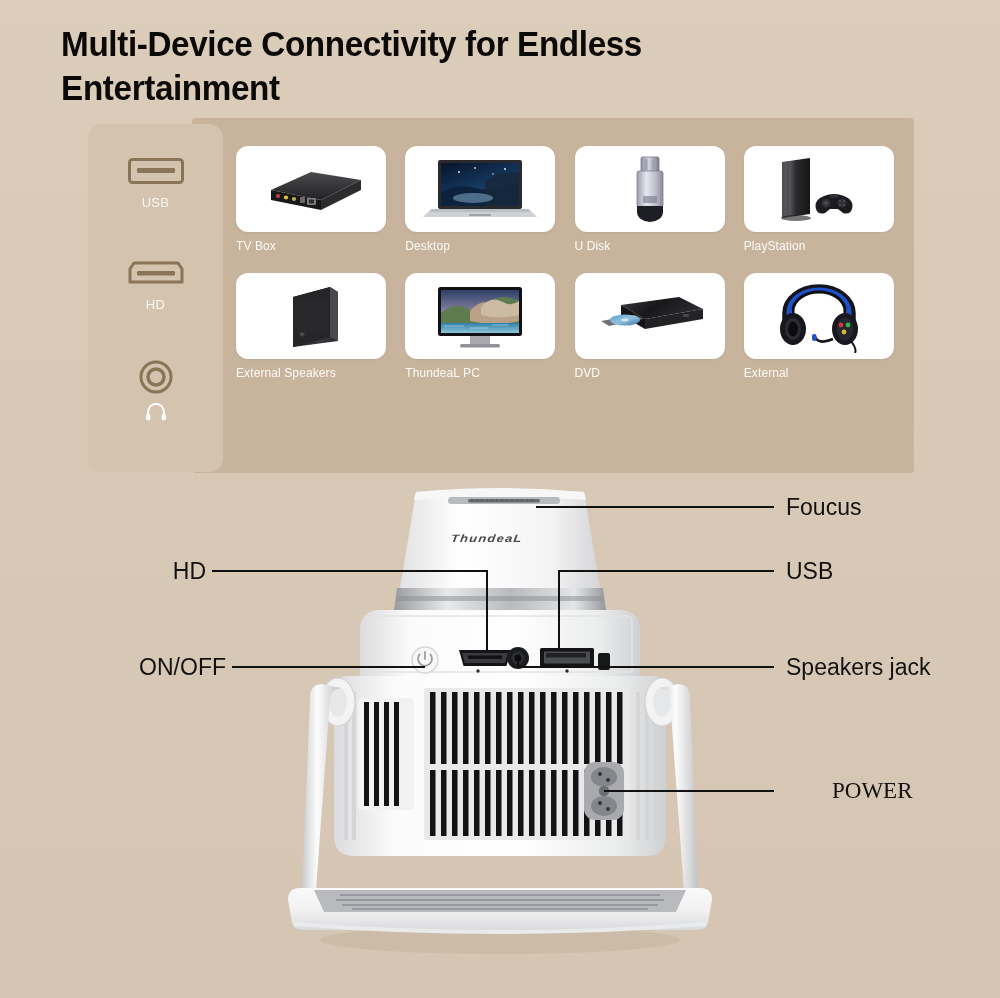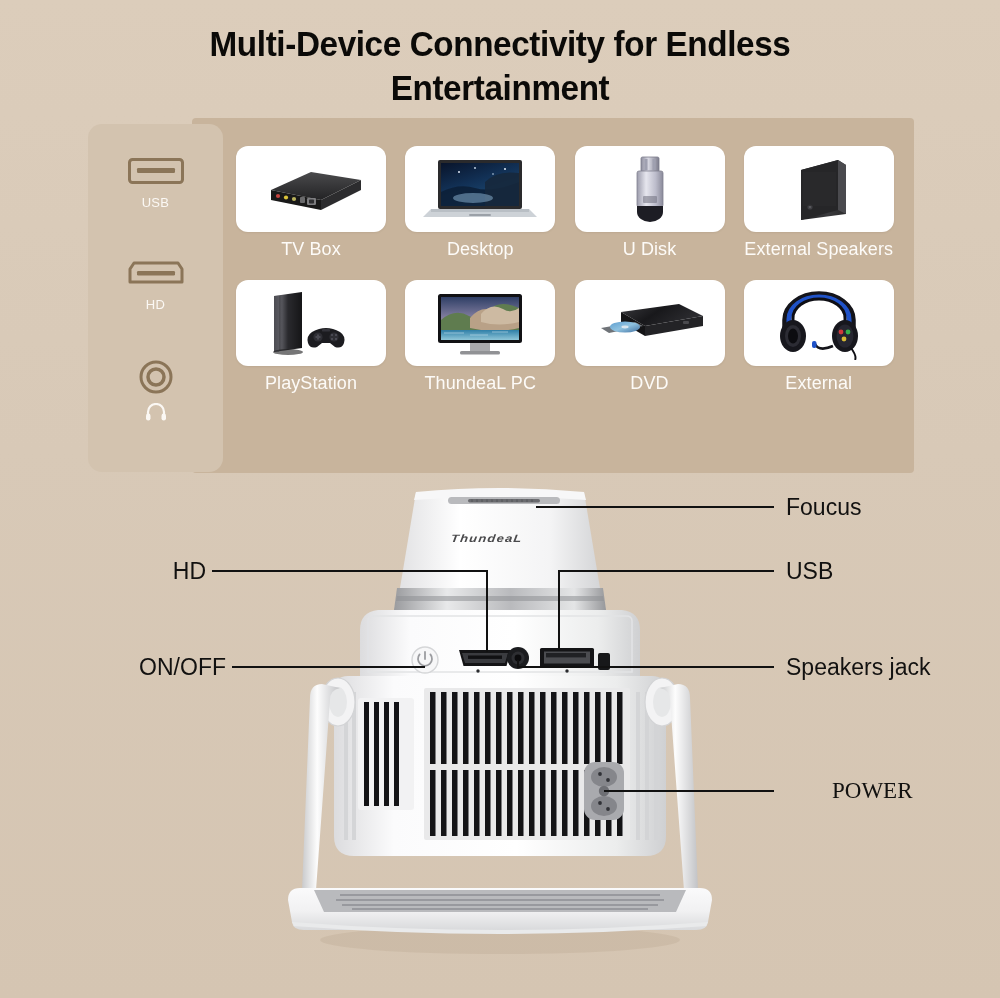--- a/index.html
+++ b/index.html
@@ -20,21 +20,20 @@
     height: 998px;
     background: linear-gradient(180deg,#dccdbb 0%, #d8c9b7 45%, #d5c5b2 100%);
     overflow: hidden;
   }
 
   
   .title-block {
     position: absolute;
     left: 0; top: 22px;
     width: 1000px;
-    text-align: center;
     padding: 0 38px;
   }
   .title-line {
     font-family: "Liberation Sans", sans-serif;
     font-weight: bold;
     font-size: 35px;
     line-height: 44px;
     color: #0b0a08;
     letter-spacing: -0.4px;
     transform: scaleX(0.95);
@@ -90,23 +89,23 @@
     background: #ffffff;
     border-radius: 12px;
     display: flex;
     align-items: center;
     justify-content: center;
     overflow: hidden;
     box-shadow: 0 1px 2px rgba(90,70,50,.10);
   }
   .card-label {
     margin-top: 7px;
-    text-align: center;
+    text-align: left;
     width: 150px;
-    font-size: 18px;
+    font-size: 12px;
     color: #fdfbf8;
     letter-spacing: .1px;
     white-space: nowrap;
     font-family: "Liberation Sans", sans-serif;
   }
 
   
   .diagram { position: absolute; left: 0; top: 470px; width: 1000px; height: 528px; }
 
   .callout {
@@ -257,41 +256,20 @@
               </defs>
             <rect x="31" y="5" width="18" height="15" rx="1.5" fill="url(#udCap)" stroke="#7b7b8b" stroke-width=".8"></rect>
             <rect x="34.5" y="7" width="3" height="11" fill="#9fa0b0"></rect>
             <rect x="42.5" y="7" width="3" height="11" fill="#9fa0b0"></rect>
             <rect x="27" y="19" width="26" height="36" rx="2" fill="url(#udBody)" stroke="#81818f" stroke-width=".8"></rect>
             <rect x="33" y="44" width="14" height="7" rx="1" fill="#6f6f7e" opacity=".55"></rect>
             <path d="M27 54 h26 v6 a13 10 0 0 1 -26 0 Z" fill="#1d1d24"></path>
           </svg>
         </div>
         <div class="card-label">U Disk</div>
-      </div>
-
-      <div class="card-cell">
-        <div class="card">
-          <svg width="86" height="74" viewBox="0 0 86 74">
-            <defs>
-                <linearGradient id="spkF" x1="0" y1="0" x2="1" y2="0">
-              <stop offset="0" stop-color="#1e1e20"></stop>
-                  <stop offset=".6" stop-color="#3a3a3d"></stop>
-              <stop offset="1" stop-color="#2a2a2c"></stop>
-                </linearGradient>
-              </defs>
-            <path d="M25 18 L62 8 L70 13 L70 62 L25 68 Z" fill="url(#spkF)"></path>
-            <path d="M62 8 L70 13 L70 62 L62 58 Z" fill="#4a4a4e"></path>
-            <path d="M25 18 L62 8 L62 58 L25 68 Z" fill="#262628"></path>
-            <circle cx="34" cy="55" r="2.6" fill="#3f3f43"></circle>
-            <circle cx="34" cy="55" r="1.2" fill="#5a5a5f"></circle>
-            <rect x="27" y="20" width="33" height="34" fill="#2b2b2d" opacity=".6"></rect>
-          </svg>
-        </div>
-        <div class="card-label">External Speakers</div>
       </div>
 
       <div class="card-cell">
         <div class="card">
           <svg width="122" height="74" viewBox="0 0 122 74">
             <defs>
                 <linearGradient id="psC" x1="0" y1="0" x2="1" y2="0">
               <stop offset="0" stop-color="#2f2f33"></stop>
                   <stop offset=".28" stop-color="#56565c"></stop>
               <stop offset=".5" stop-color="#2a2a2e"></stop>
@@ -309,20 +287,41 @@
               <rect x="9" y="8.5" width="2" height="5" fill="#4a4a52"></rect>
               <circle cx="24" cy="9" r="1.1" fill="#50505a"></circle>
                 <circle cx="28" cy="13" r="1.1" fill="#50505a"></circle>
               <circle cx="28" cy="9" r="1.1" fill="#50505a"></circle>
                 <circle cx="24" cy="13" r="1.1" fill="#50505a"></circle>
               <rect x="14" y="3" width="8" height="2.6" rx="1.2" fill="#33333a"></rect>
             </g>
           </svg>
         </div>
         <div class="card-label">PlayStation</div>
+      </div>
+
+      <div class="card-cell">
+        <div class="card">
+          <svg width="86" height="74" viewBox="0 0 86 74">
+            <defs>
+                <linearGradient id="spkF" x1="0" y1="0" x2="1" y2="0">
+              <stop offset="0" stop-color="#1e1e20"></stop>
+                  <stop offset=".6" stop-color="#3a3a3d"></stop>
+              <stop offset="1" stop-color="#2a2a2c"></stop>
+                </linearGradient>
+              </defs>
+            <path d="M25 18 L62 8 L70 13 L70 62 L25 68 Z" fill="url(#spkF)"></path>
+            <path d="M62 8 L70 13 L70 62 L62 58 Z" fill="#4a4a4e"></path>
+            <path d="M25 18 L62 8 L62 58 L25 68 Z" fill="#262628"></path>
+            <circle cx="34" cy="55" r="2.6" fill="#3f3f43"></circle>
+            <circle cx="34" cy="55" r="1.2" fill="#5a5a5f"></circle>
+            <rect x="27" y="20" width="33" height="34" fill="#2b2b2d" opacity=".6"></rect>
+          </svg>
+        </div>
+        <div class="card-label">External Speakers</div>
       </div>
 
       <div class="card-cell">
         <div class="card">
           <svg width="108" height="74" viewBox="0 0 108 74">
             <defs>
               <linearGradient id="mSky" x1="0" y1="0" x2="0" y2="1">
                 <stop offset="0" stop-color="#2f3f66"></stop>
                   <stop offset=".45" stop-color="#7d7a9c"></stop>
                 <stop offset="1" stop-color="#d9a98c"></stop>

